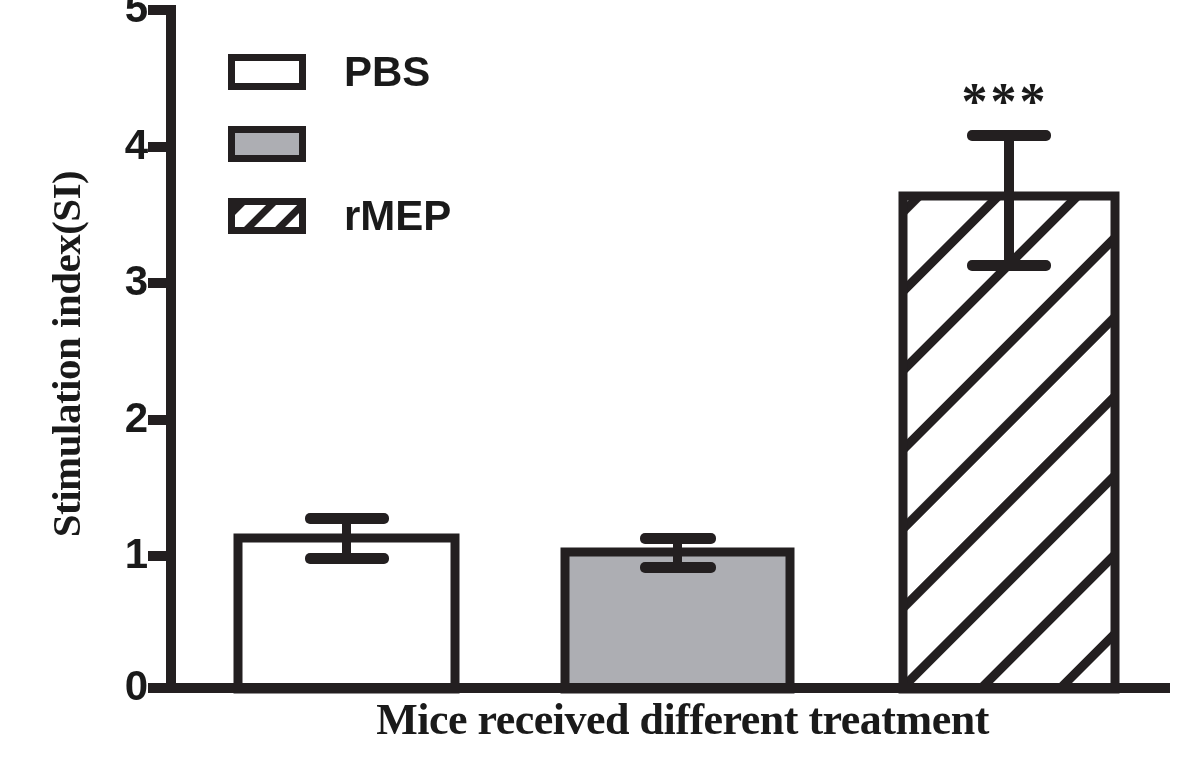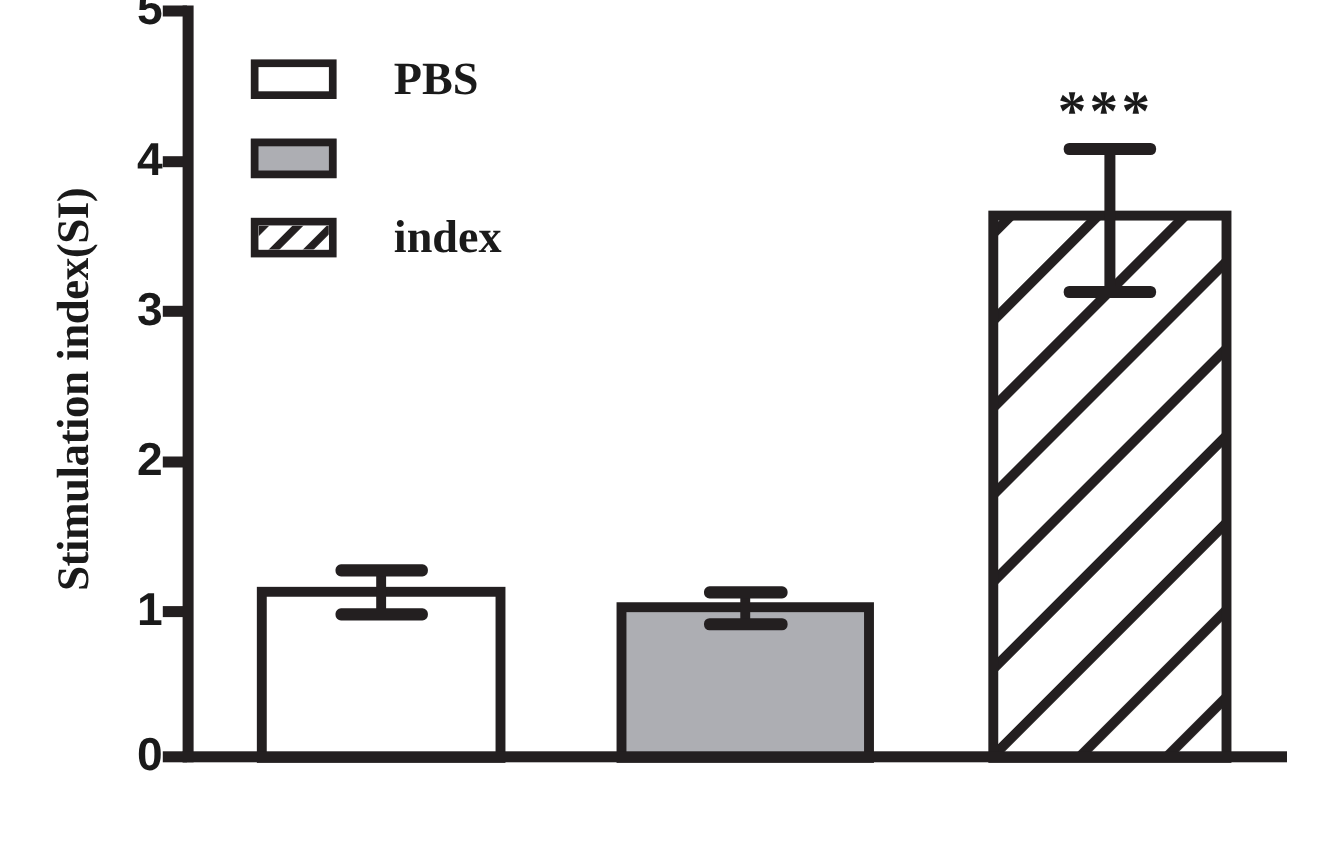--- a/index.html
+++ b/index.html
@@ -91,22 +91,22 @@
     border: 7px solid #231f20;
     box-sizing: border-box;
     background: #ffffff;
     position: relative;
     overflow: hidden;
     flex: 0 0 auto;
   }
   .legend-swatch.gray { background: #adaeb3; }
   .legend-swatch.hatch { background: #ffffff; }
   .legend-label {
-    margin-left: 52px;
-    font-family: Liberation Serif, serif;
+    margin-left: 38px;
+    font-family: Liberation Sans, sans-serif;
     font-weight: bold;
     font-size: 42px;
     line-height: 1;
     color: #1a1a1a;
     white-space: nowrap;
   }
 
   
   #sig-marker {
     position: absolute;
@@ -193,38 +193,39 @@
     <div class="ytick-label" style="top:-13px;">5</div>
     <div class="ytick-label" style="top:124px;">4</div>
     <div class="ytick-label" style="top:260px;">3</div>
     <div class="ytick-label" style="top:397px;">2</div>
     <div class="ytick-label" style="top:533px;">1</div>
     <div class="ytick-label" style="top:665px;">0</div>
   </div>
 
   <div id="ylabel">Stimulation index(SI)</div>
 
+  <div id="xlabel">Mice received different treatment</div>
 
   <div id="legend">
 
     <div class="legend-row">
       <div class="legend-swatch"></div>
       <div class="legend-label">PBS</div>
     </div>
 
     <div class="legend-row">
       <div class="legend-swatch gray"></div>
     </div>
 
     <div class="legend-row">
       <div class="legend-swatch hatch">
         <svg width="64" height="22" viewBox="0 0 64 22" style="display:block;">
           <rect width="64" height="22" fill="url(#diagHatchSmall)"></rect>
         </svg>
       </div>
-      <div class="legend-label">index</div>
+      <div class="legend-label">rMEP</div>
     </div>
 
   </div>
 
   <div id="sig-marker">***</div>
 
 </div>
 
 </body></html>

